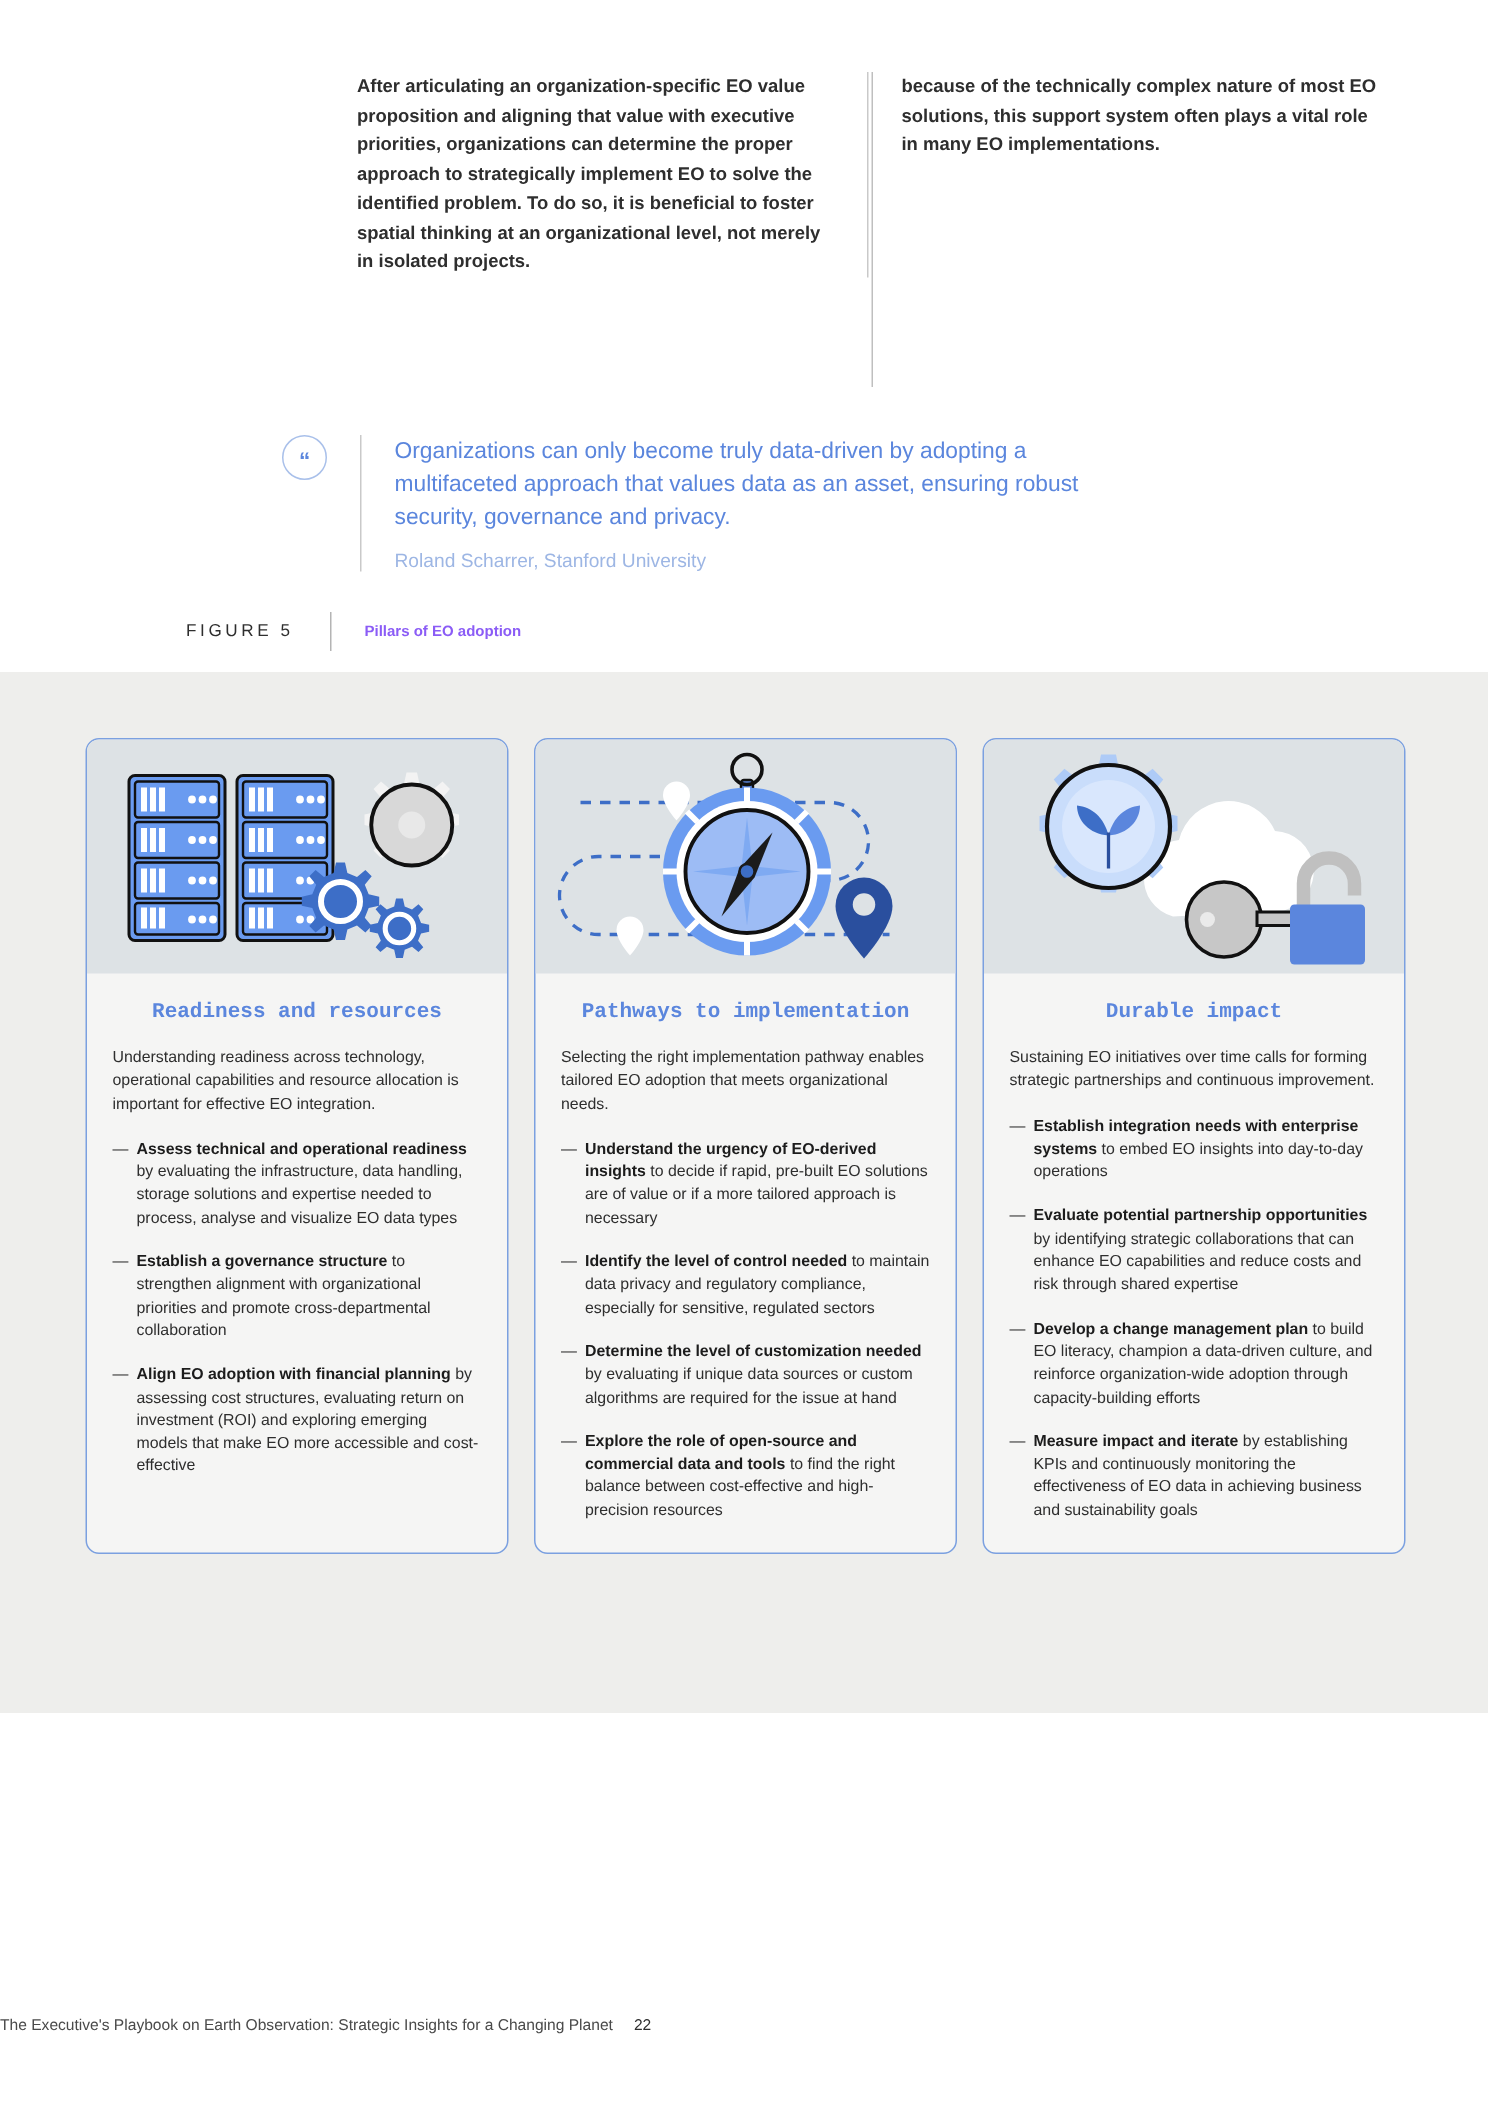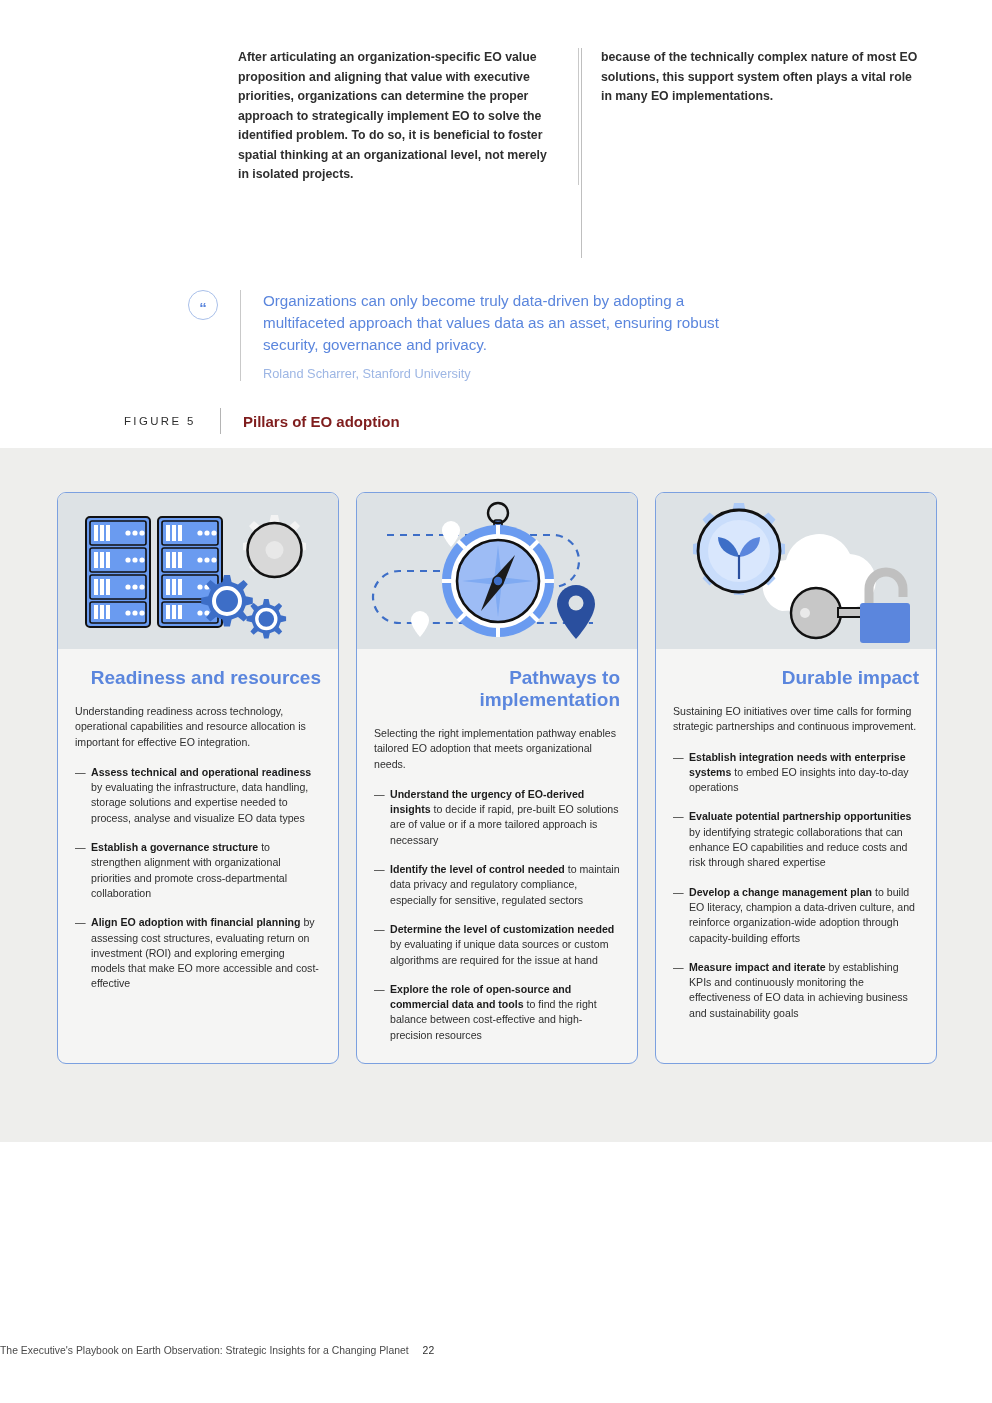--- a/index.html
+++ b/index.html
@@ -91,23 +91,23 @@
     letter-spacing: 2.4px;
     color: #2e2e2e;
     width: 96px;
   }
   .figure-rule {
     width: 1px; height: 26px;
     background: #b4b4b4;
     margin: 0 22px 0 0;
   }
   .figure-title {
-    font-size: 15px;
+    font-size: 10px;
     font-weight: 700;
-    color: #7f1d1d;
+    color: #8b5cf6;
   }
 
   
   .grey-band {
     position: absolute;
     left: 0; top: 448px;
     width: 992px; height: 694px;
     background: #eeeeec;
   }
 
@@ -131,25 +131,26 @@
   .card-art {
     height: 156px;
     background: #dde2e5;
     position: relative;
     overflow: hidden;
   }
   .card-art svg { position: absolute; left: 0; top: 0; }
 
   .card-body { padding: 18px 17px 20px 17px; }
   .card-title {
-    text-align: right;
-    font-size: 19px;
+    text-align: center;
+    font-size: 14px;
     font-weight: 700;
     color: #5b86dd;
     margin-bottom: 15px;
+    font-family: Liberation Mono, monospace;
   }
   .card-intro {
     font-size: 10.6px;
     line-height: 15.3px;
     color: #2e2e2e;
     margin-bottom: 15px;
   }
   .bullets { list-style: none; }
   .bullet {
     display: flex;

